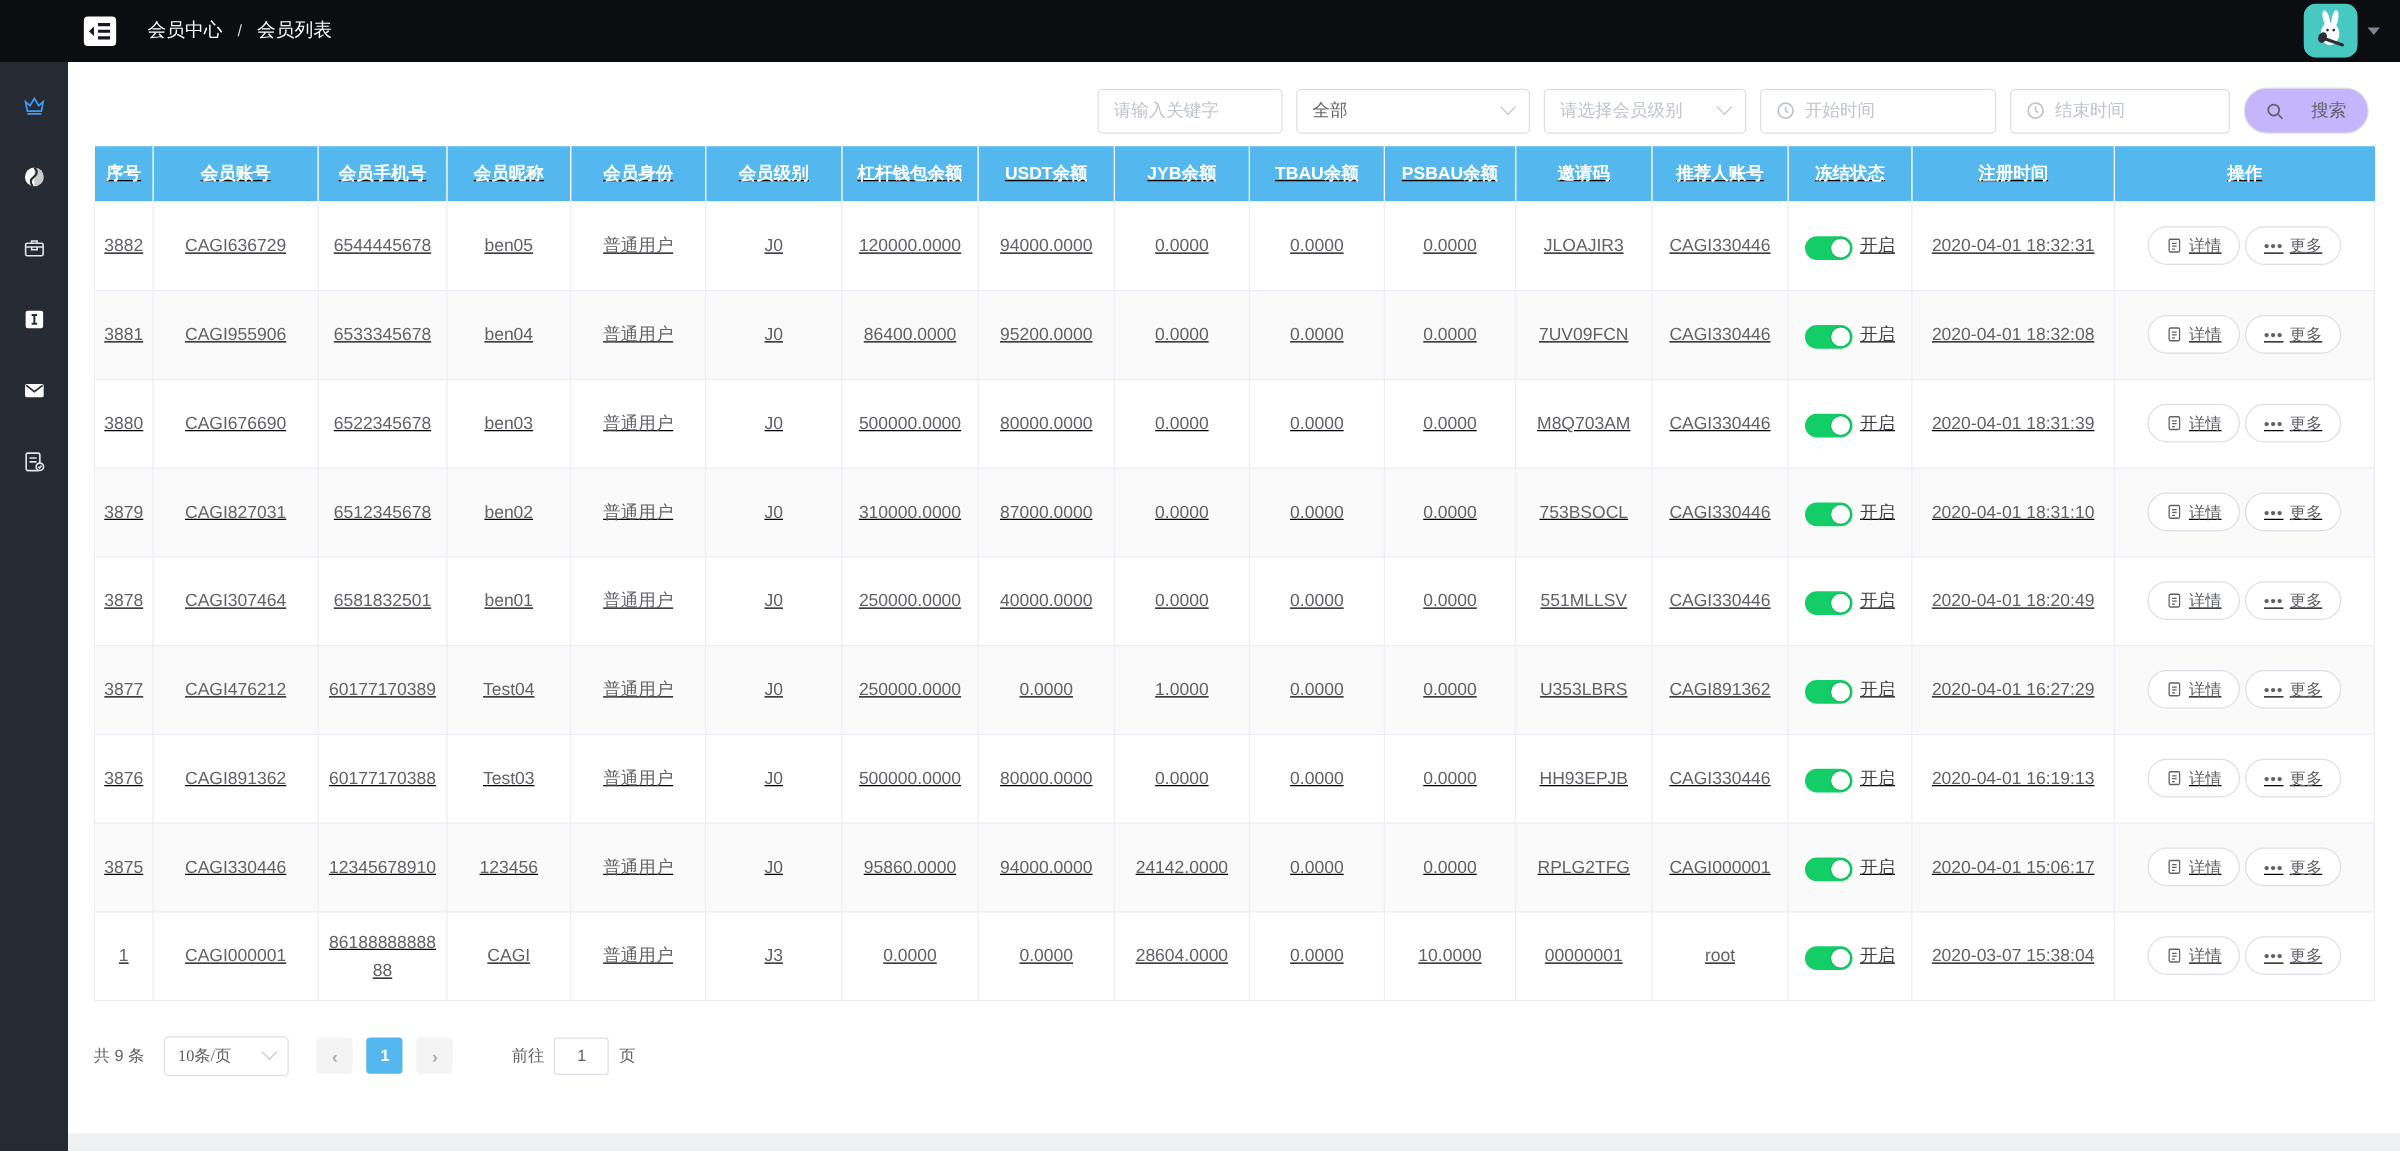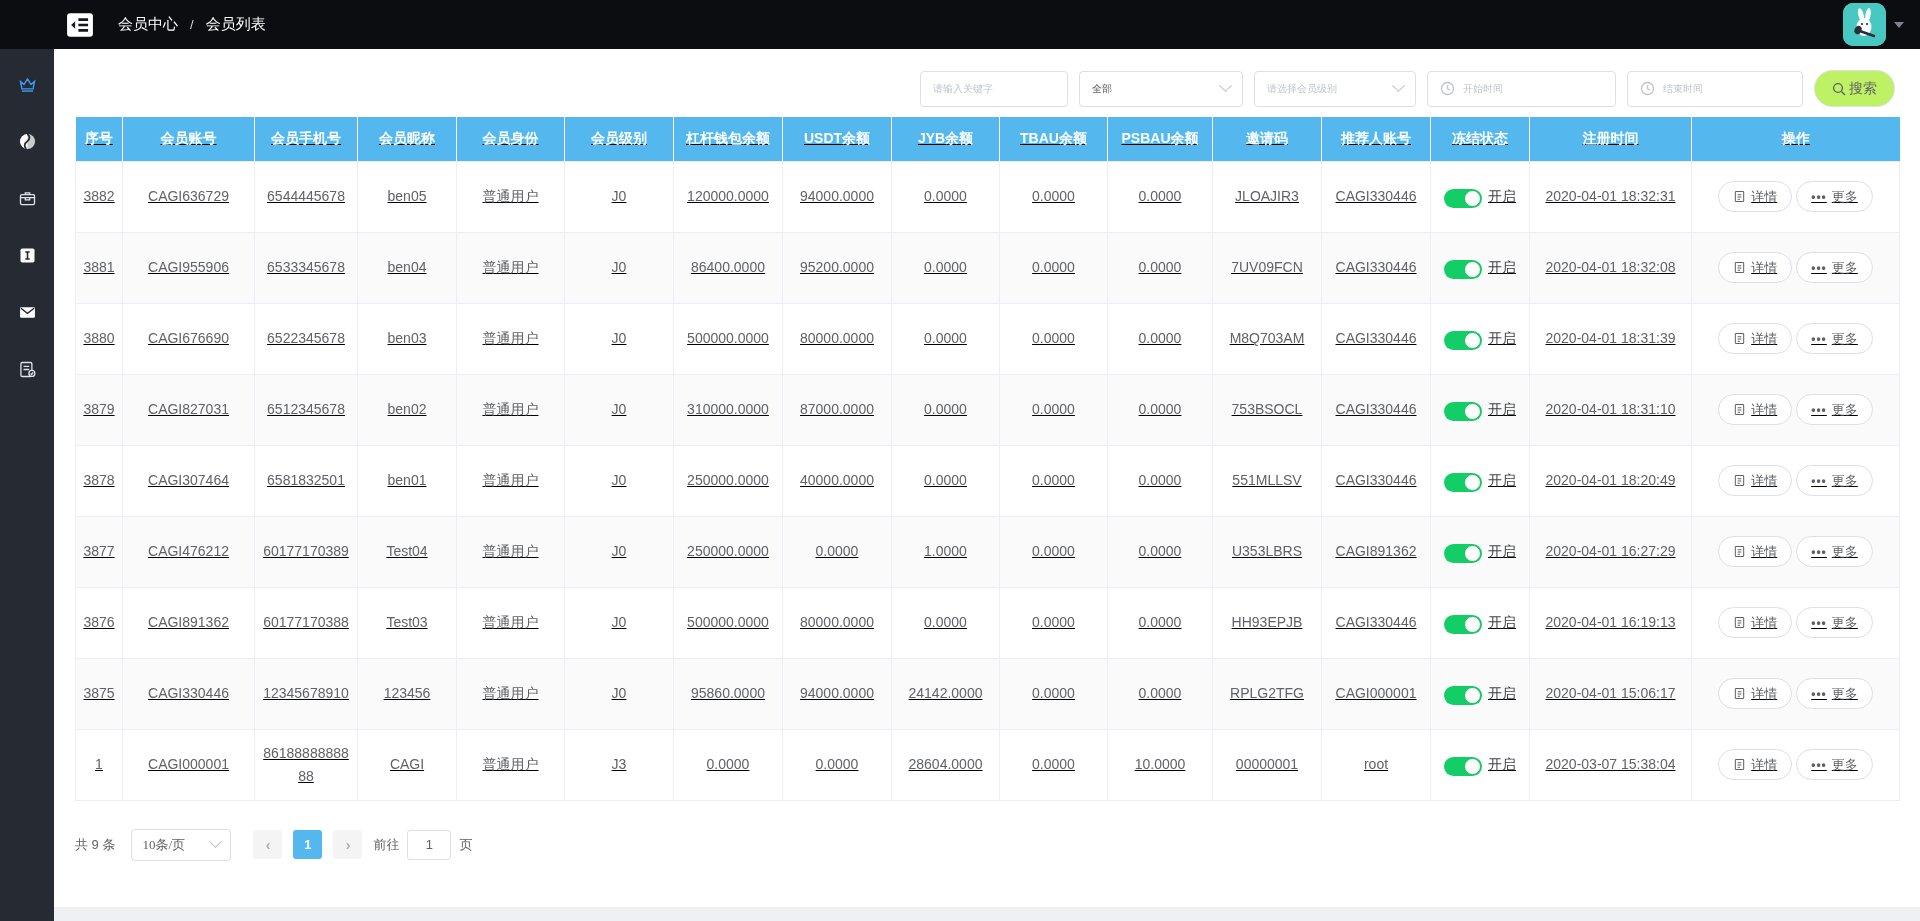--- a/index.html
+++ b/index.html
@@ -23,28 +23,28 @@
   .avatar { width:43px; height:43px; border-radius:10px; background:#47c9c1; display:flex; align-items:center; justify-content:center; cursor:pointer; overflow:hidden; }
   .caret-down { width:0; height:0; border-left:5px solid transparent; border-right:5px solid transparent; border-top:6px solid #7d828c; cursor:pointer; }
 
   
   .content { position:absolute; left:54px; top:49px; right:0; bottom:14px; background:#fff; overflow:hidden; }
   .bottom-strip { position:absolute; left:54px; bottom:0; right:0; height:14px; background:#eef0f3; }
 
   
   .filter-bar { display:flex; justify-content:flex-end; align-items:center; gap:11px; margin:21px 25px 0 0; }
   .f-box { height:36px; border:1px solid #dcdfe6; border-radius:4px; background:#fff; display:flex; align-items:center;
-    padding:0 12px; font-size:10px; color:#606266; cursor:pointer; }
+    padding:0 12px; font-size:14px; color:#606266; cursor:pointer; }
   .f-input { cursor:text; }
   .placeholder { color:#bfc4cc; }
   .chevron { margin-left:auto; width:9px; height:9px; border-right:1.6px solid #c0c4cc; border-bottom:1.6px solid #c0c4cc;
     transform:rotate(45deg) translate(-2px,-2px); }
   .clock-ic { margin-right:8px; flex:none; display:flex; }
-  .search-btn { height:37px; border:1px solid #dcdfe6; border-radius:19px; background:#bef264; display:flex; align-items:center;
-    gap:3px; padding:0 17px; font-size:14px; color:#606266; cursor:pointer; }
+  .search-btn { height:37px; border:1px solid #dcdfe6; border-radius:19px; background:#c4b5fd; display:flex; align-items:center;
+    gap:22px; padding:0 17px; font-size:14px; color:#606266; cursor:pointer; }
 
   
   .tbl-wrap { margin:10px 0 0 21px; }
   table { border-collapse:collapse; table-layout:fixed; width:1824px; font-size:14px;text-decoration:underline; }
   thead th { background:#54b8ef; color:#fff; font-weight:bold; height:44px; text-align:center;
     border-right:1px solid #fff; padding:0 4px; }
   thead th:last-child { border-right:none; }
   tbody td { height:71px; text-align:center; color:#606266; border:1px solid #ebeef5; padding:2px 6px;
     word-wrap:break-word; line-height:1.6; background:#fff; }
   tbody tr.striped td { background:#fafafa; }
@@ -62,21 +62,21 @@
 
   
   .pagination { display:flex; align-items:center; margin:28px 0 0 21px; font-size:13px; color:#606266; }
   .pg-total { margin-right:16px; }
   .pg-size { width:100px; height:32px; border:1px solid #dcdfe6; border-radius:4px; display:flex; align-items:center;
     padding:0 10px; cursor:pointer; margin-right:22px; background:#fff;font-family:Liberation Serif, serif; }
   .pg-btn { width:29px; height:29px; border-radius:3px; background:#f4f4f5; color:#a9adb5; display:flex; align-items:center;
     justify-content:center; cursor:pointer; font-size:14px; font-weight:bold; margin-right:11px; }
   .pg-page { width:29px; height:29px; border-radius:3px; background:#54b8ef; color:#fff; display:flex; align-items:center;
     justify-content:center; font-weight:bold; cursor:pointer; margin-right:11px; }
-  .pg-goto { display:flex; align-items:center; gap:8px; }
+  .pg-goto { display:flex; align-items:center; gap:8px; margin-left:36px; }
   .pg-input { width:44px; height:30px; border:1px solid #dcdfe6; border-radius:3px; text-align:center; font-size:13px;
     color:#606266; font-family:inherit; }
 </style>
 </head>
 <body>
 
 <div class="sidebar">
   <div class="side-icons">
       <div class="side-item">
         <span style="display:flex">
@@ -171,21 +171,21 @@
     </div>
     <div class="caret-down"></div>
   </div>
 </div>
 
 <div class="content">
   <div class="filter-bar">
     <div class="f-box f-input" style="width:148px">
       <span class="placeholder">请输入关键字</span>
     </div>
-    <div class="f-box" style="width:164px">
+    <div class="f-box" style="width:187px">
       <span>全部</span>
       <span class="chevron"></span>
     </div>
     <div class="f-box" style="width:162px">
       <span class="placeholder">请选择会员级别</span>
       <span class="chevron"></span>
     </div>
     <div class="f-box" style="width:189px">
       <span class="clock-ic">
         <svg width="15" height="15" viewBox="0 0 15 15" fill="none" stroke="#bfc4cc" stroke-width="1.3">

